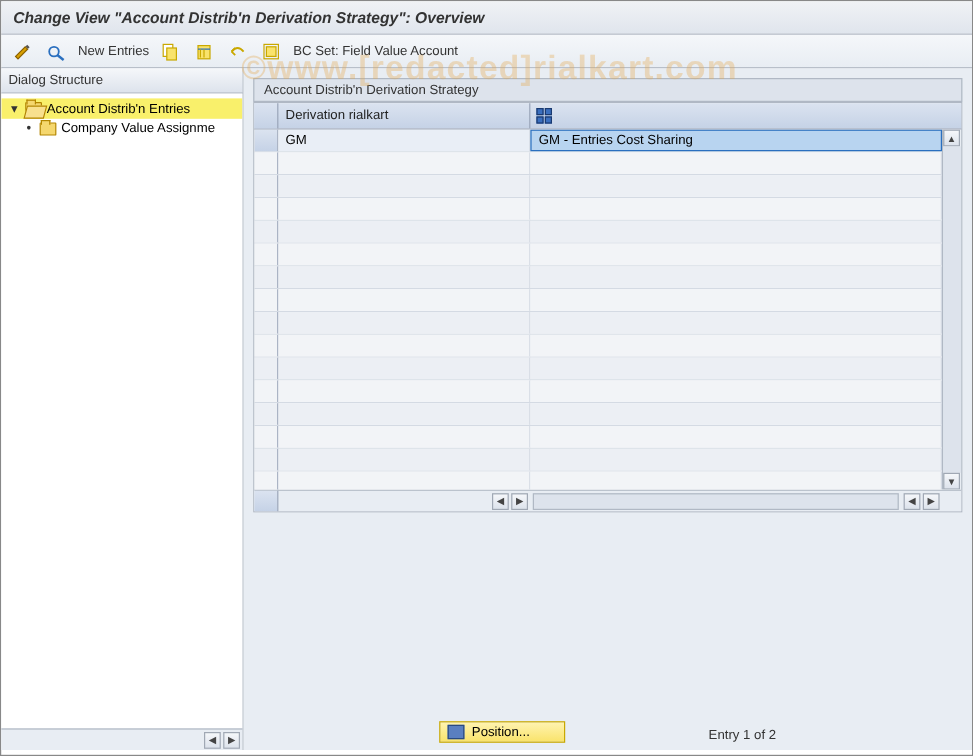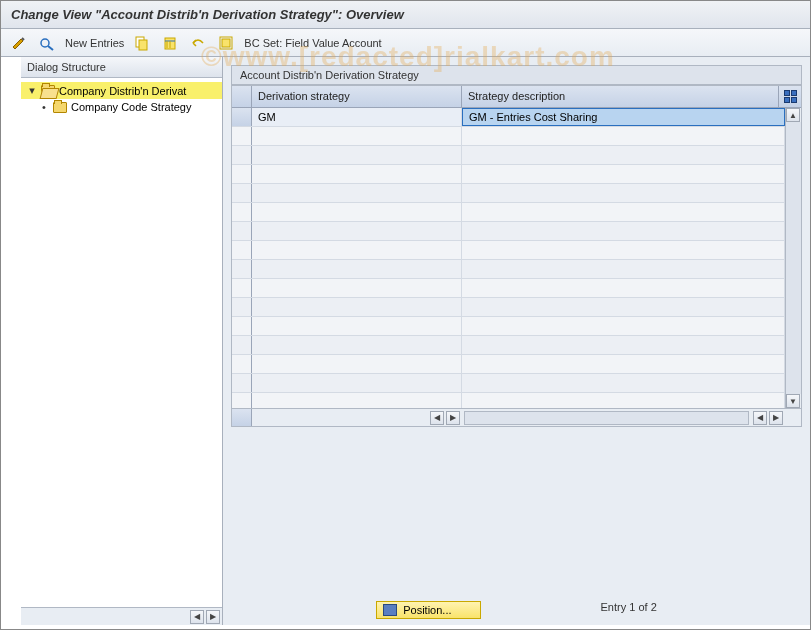--- a/index.html
+++ b/index.html
@@ -32,21 +32,20 @@
       height: 28px;
     }
     .tb-btn {
       display:inline-flex; align-items:center; justify-content:center;
       width:20px; height:20px; cursor:pointer;
     }
     .tb-text { color:#333; cursor:pointer; }
     .content {
       display:flex;
       height: calc(100% - 60px);
-      margin-left: 20px;
     }
     .sidebar {
       width: 202px;
       background:#e8edf3;
       border-right:1px solid #a8b0bc;
       display:flex;
       flex-direction:column;
     }
     .sidebar-title {
       background: linear-gradient(to bottom,#f5f7fa,#dde3ec);
@@ -194,21 +193,21 @@
     .hscroll-track {
       flex:1; height:14px;
       background:#dde3ec;
       border:1px solid #b0b8c4;
       margin:0 2px;
     }
     .footer {
       position:absolute;
       bottom:6px; left:0; right:0;
       display:flex;
-      align-items:flex-start;
+      align-items:flex-end;
       justify-content:center;
       gap:120px;
     }
     .position-btn {
       display:flex;
       align-items:center;
       background:linear-gradient(to bottom,#fff3b0,#f9e36b);
       border:1px solid #c9a800;
       padding:2px 28px 2px 6px;
       cursor:pointer;
@@ -285,42 +284,41 @@
   <span class="tb-text">BC Set: Field Value Account</span>
 </div>
 
 <div class="content">
   <div class="sidebar">
     <div class="sidebar-title">Dialog Structure</div>
     <div class="tree">
       <div class="tree-item selected">
         <span class="bullet">▾</span>
         <span class="folder-icon open"></span>
-        <span>Company Distrib'n Derivat</span>
+        <span>Account Distrib'n Entries</span>
       </div>
       <div class="tree-item" style="padding-left:18px;">
         <span class="bullet">•</span>
         <span class="folder-icon"></span>
-        <span>Company Code Strategy</span>
+        <span>Company Value Assignme</span>
       </div>
     </div>
     <div class="sidebar-hscroll">
       <div style="flex:1"></div>
       <div class="scroll-btn">◀</div>
       <div class="scroll-btn">▶</div>
     </div>
   </div>
 
   <div class="main">
     <div class="panel-title">Account Distrib'n Derivation Strategy</div>
     <div class="table-container">
       <div class="table-header">
         <div class="th row-sel"></div>
-        <div class="th col1">Derivation strategy</div>
-        <div class="th col2">Strategy description</div>
+        <div class="th col1">Derivation rialkart</div>
         <div class="th icon-col">
           <span class="config-icon">
               <span></span>
               <span></span>
               <span></span>
               <span></span>
             </span>
         </div>
       </div>
       <div class="table-body" id="table-body">

